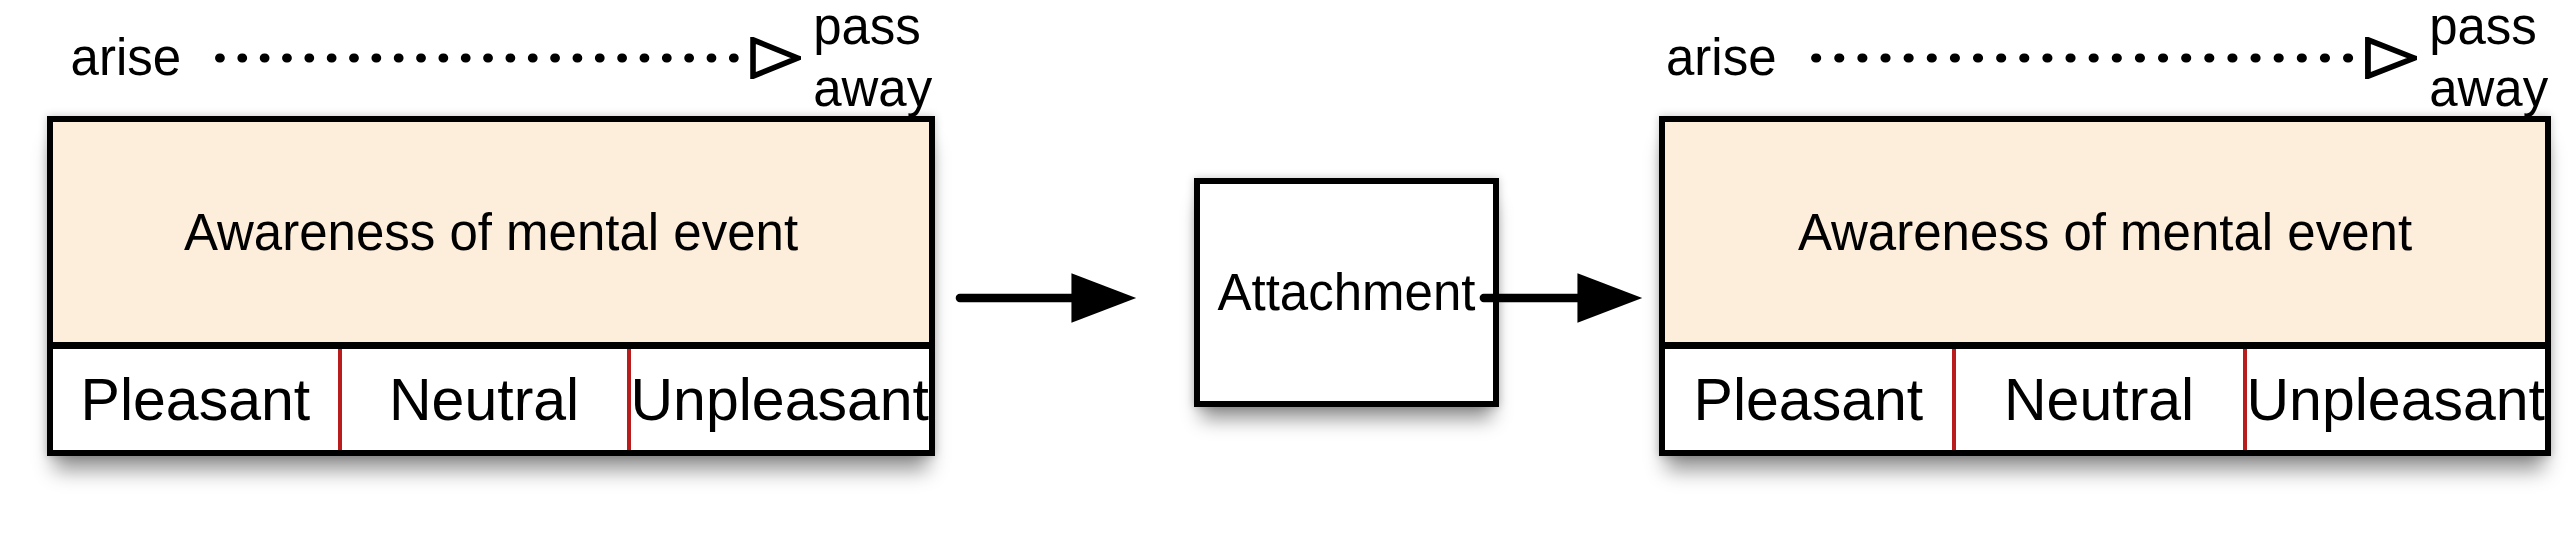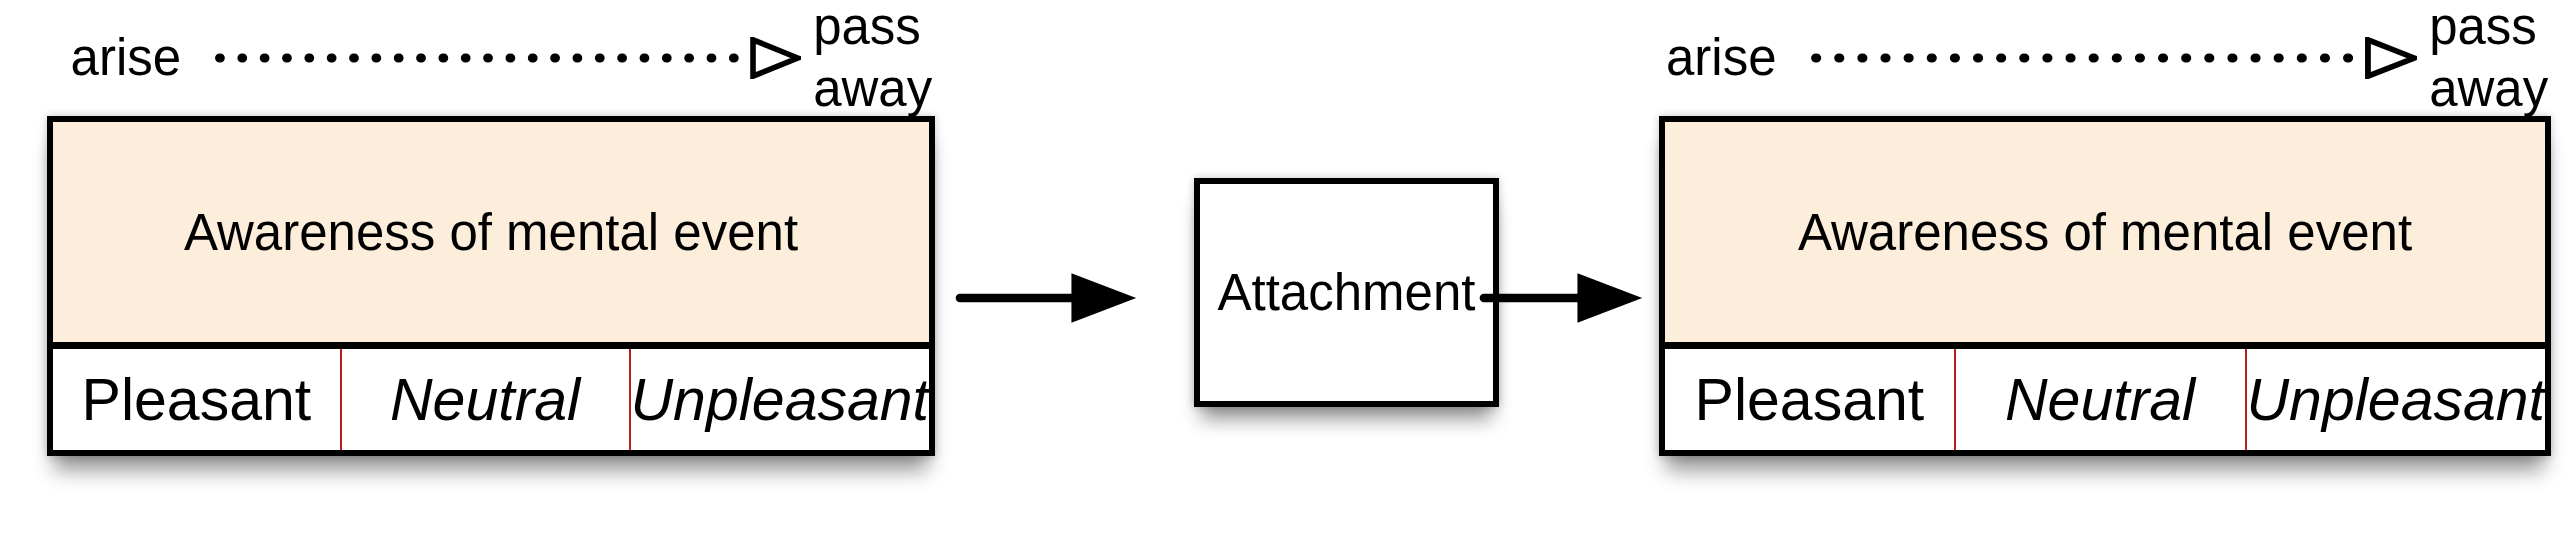--- a/index.html
+++ b/index.html
@@ -38,21 +38,21 @@
     background: #fdeedb;
     border-bottom: 7px solid #000;
     display: flex; align-items: center; justify-content: center;
     font-size: 51px;
   }
   .feelings { flex: 1 1 auto; display: flex; background: #ffffff; }
   .feeling-cell {
     flex: 1 1 0; display: flex; align-items: center; justify-content: center;
     font-size: 59px; background: #ffffff;
   }
-  .feeling-cell + .feeling-cell { border-left: 2px solid #b91c1c; font-style: italic; }
+  .feeling-cell + .feeling-cell { border-left: 4px solid #b91c1c; }
 
   
   .reaction-box {
     position: absolute; left: 1150px; top: 178px; width: 305px; height: 229px;
     border: 6.2px solid #000; background: #ffffff;
     display: flex; flex-direction: column;
     box-shadow: 0 0 8.3px rgba(0,0,0,0.22), 0 19.4px 18px -7px rgba(0,0,0,0.42);
     margin-left: 44px;
   }
   .reaction-cell {

